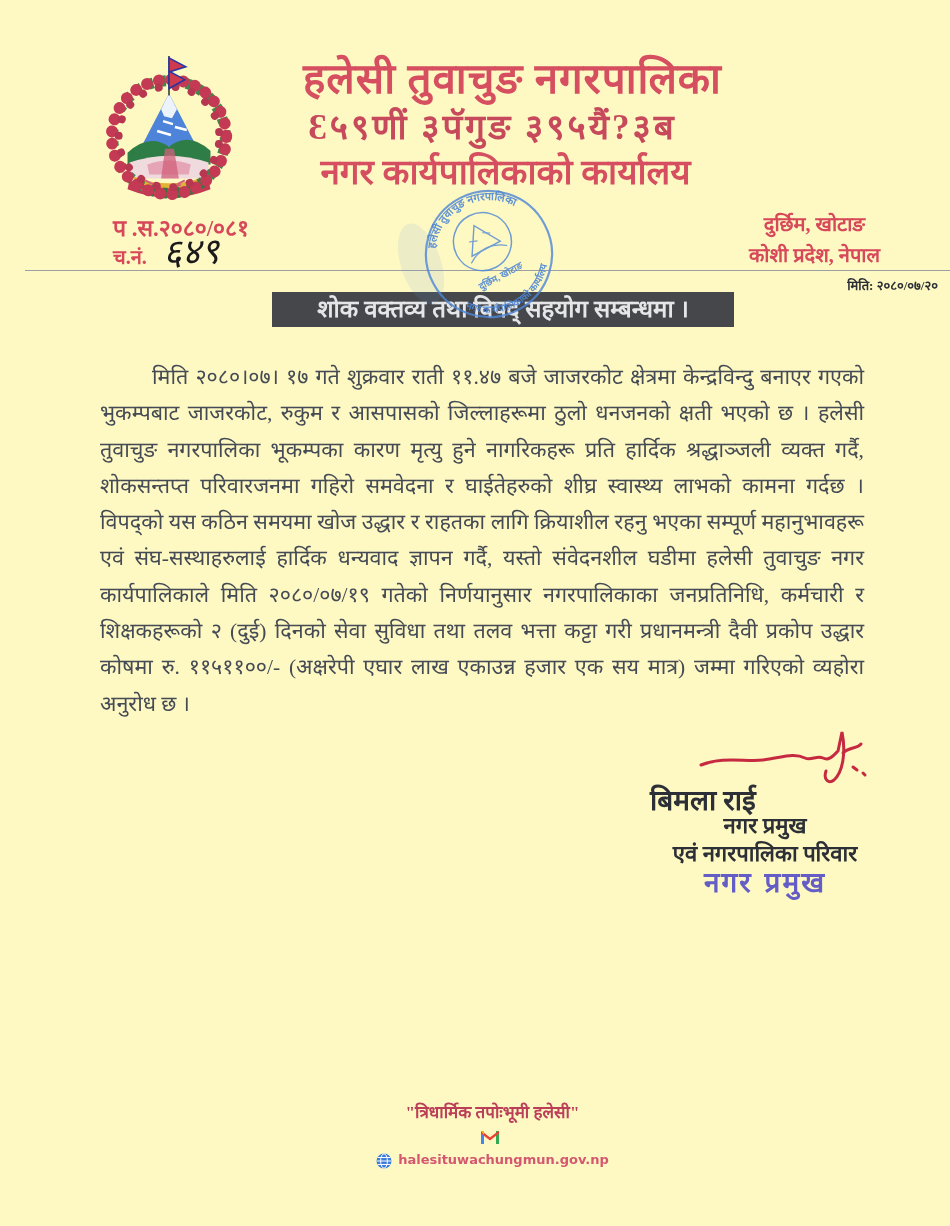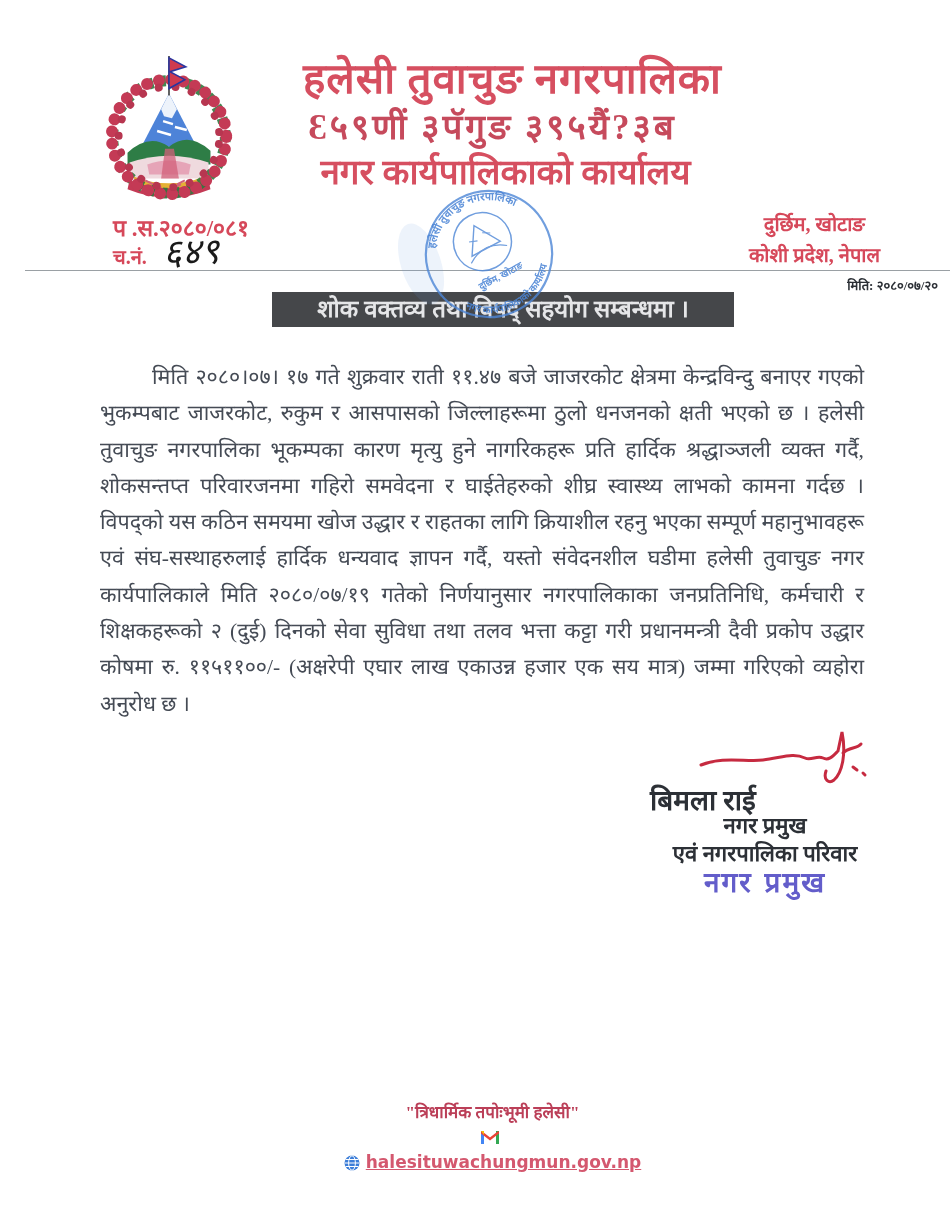--- a/index.html
+++ b/index.html
@@ -1,18 +1,18 @@
 <!DOCTYPE html>
 <html><head>
 <meta charset="utf-8">
 <style>
   html,body{margin:0;padding:0;background:#e8e4e5;}
   .page{
     position:relative;width:950px;height:1226px;margin:0 auto;
-    background:#ffffff;overflow:hidden;
+    background:#fef9c3;overflow:hidden;
     font-family:"Liberation Serif","DejaVu Serif",serif;
   }
   .abs{position:absolute;}
   
   .title1{left:225px;top:48px;width:575px;text-align:center;
     font-size:42px;font-weight:bold;color:#d64f60;letter-spacing:1px;}
   .title2{left:225px;top:102px;width:535px;text-align:center;
     font-size:35px;font-weight:bold;color:#c64a5c;letter-spacing:3px;}
   .title3{left:233px;top:147px;width:545px;text-align:center;
     font-size:35px;font-weight:bold;color:#d64f60;}
@@ -43,21 +43,21 @@
     font-size:22px;font-weight:bold;color:#2c3036;}
   .sig-stamp{left:650px;top:862px;width:230px;text-align:center;
     font-size:28px;font-weight:bold;letter-spacing:2px;color:#5650c6;
     font-family:"DejaVu Sans","Liberation Sans",sans-serif;opacity:.92;}
   
   .f-row{left:0;right:0;text-align:center;padding-left:35px;
     font-family:"DejaVu Sans","Liberation Sans",sans-serif;color:#d4586f;}
   .motto{top:1100px;font-size:17px;font-weight:bold;color:#bb3f58;
     font-family:"Liberation Serif","DejaVu Serif",serif;}
   .email-row{top:1126px;font-size:17px;font-weight:bold;}
-  .web-row{top:1152px;font-size:17px;font-weight:bold;text-decoration:underline;}
+  .web-row{top:1152px;font-size:13px;font-weight:bold;}
   .phone-row{top:1176px;font-size:17px;font-weight:bold;}
   .icon{display:inline-block;vertical-align:middle;margin-right:6px;}
   .phone-glyph{color:#d4586f;font-size:16px;
     font-family:"DejaVu Sans",sans-serif;margin-right:5px;}
 </style>
 </head>
 <body>
 
 <div class="page">
 

